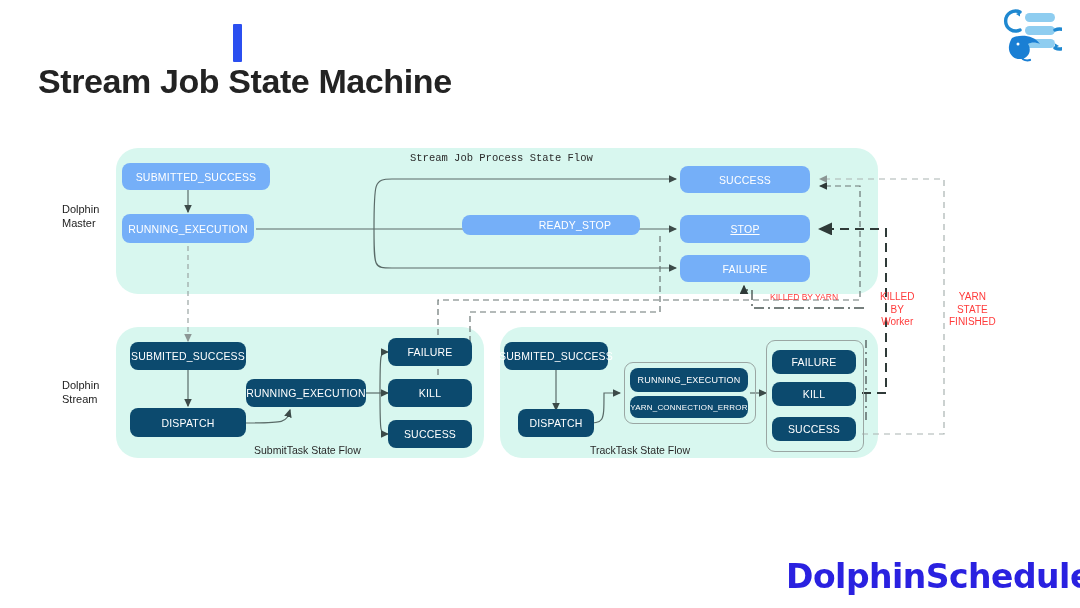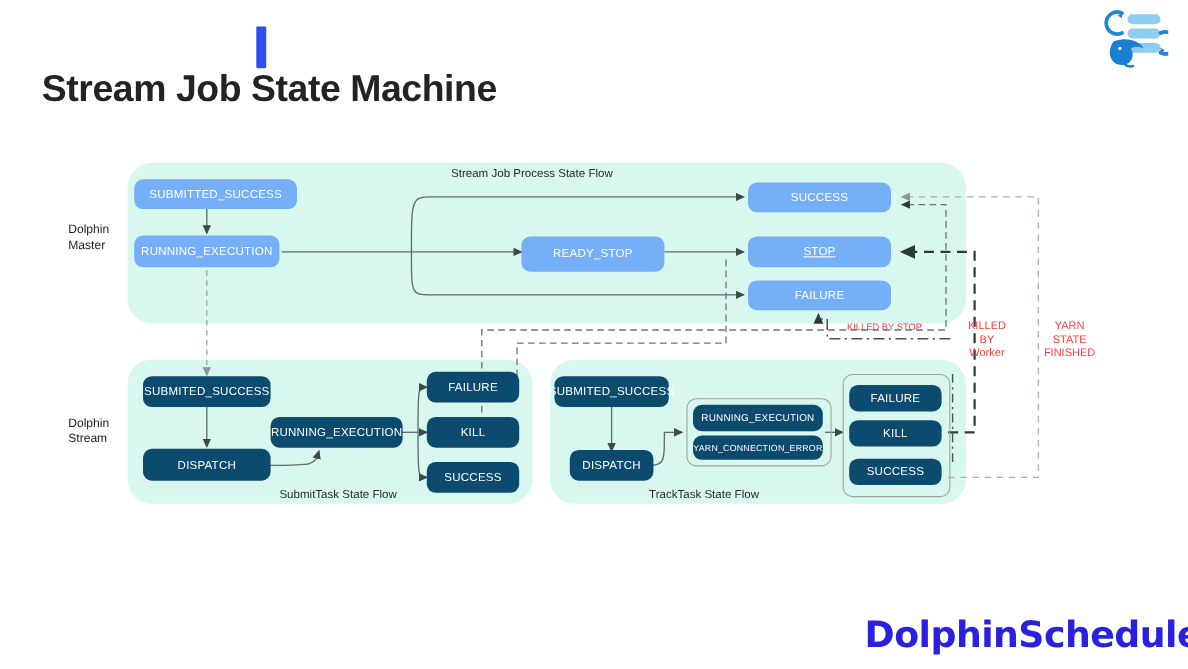--- a/index.html
+++ b/index.html
@@ -76,21 +76,21 @@
   <div class="role-label" style="left:62px;top:379px;">
     <div>Dolphin</div>
     <div>Stream</div>
   </div>
   <div class="role-label" style="left:500px;top:376px;">
     <div>Dolphin</div>
     <div>Master</div>
   </div>
 
   <div class="panel" style="left:116px;top:148px;width:762px;height:146px;"></div>
-  <div class="panel-title" style="left:410px;top:152px;">Stream Job Process State Flow</div>
+  <div class="panel-title" style="left:410px;top:152px;font-family:Liberation Mono, monospace;">Stream Job Process State Flow</div>
 
   <div class="panel" style="left:116px;top:327px;width:368px;height:131px;"></div>
   <div class="panel-title" style="left:254px;top:444px;">SubmitTask State Flow</div>
 
   <div class="panel" style="left:500px;top:327px;width:378px;height:131px;"></div>
   <div class="panel-title" style="left:590px;top:444px;">TrackTask State Flow</div>
 
   <svg class="wires">
     <defs>
       <marker id="ah" markerWidth="7" markerHeight="7" refX="6" refY="3.2" orient="auto">
@@ -153,41 +153,41 @@
     <g fill="none" stroke="#4a5553" stroke-width="1.3" stroke-dasharray="8,4,2,4">
       <path d="M866,340 L866,420"></path>
     </g>
   </svg>
 
   <div class="group" style="left:624px;top:362px;width:130px;height:60px;"></div>
   <div class="group" style="left:766px;top:340px;width:96px;height:110px;"></div>
 
   <div class="node blue" style="left:122px;top:163px;width:148px;height:27px;">SUBMITTED_SUCCESS</div>
   <div class="node blue" style="left:122px;top:214px;width:132px;height:29px;">RUNNING_EXECUTION</div>
-  <div class="node blue" style="left:474px;top:215px;width:130px;height:32px;">READY_STOP</div>
+  <div class="node blue" style="left:462px;top:215px;width:130px;height:20px;padding-left:48px;">READY_STOP</div>
   <div class="node blue" style="left:680px;top:166px;width:130px;height:27px;">SUCCESS</div>
   <div class="node blue" style="left:680px;top:215px;width:130px;height:28px;text-decoration:underline;">STOP</div>
   <div class="node blue" style="left:680px;top:255px;width:130px;height:27px;">FAILURE</div>
 
   <div class="node green" style="left:130px;top:342px;width:116px;height:28px;">SUBMITED_SUCCESS</div>
   <div class="node green" style="left:130px;top:408px;width:116px;height:29px;">DISPATCH</div>
   <div class="node green" style="left:246px;top:379px;width:120px;height:28px;">RUNNING_EXECUTION</div>
   <div class="node green" style="left:388px;top:338px;width:84px;height:28px;">FAILURE</div>
   <div class="node green" style="left:388px;top:379px;width:84px;height:28px;">KILL</div>
   <div class="node green" style="left:388px;top:420px;width:84px;height:28px;">SUCCESS</div>
 
   <div class="node green" style="left:504px;top:342px;width:104px;height:28px;">SUBMITED_SUCCESS</div>
   <div class="node green" style="left:518px;top:409px;width:76px;height:28px;">DISPATCH</div>
   <div class="node green" style="left:630px;top:368px;width:118px;height:24px;font-size:9px;">RUNNING_EXECUTION</div>
   <div class="node green" style="left:630px;top:396px;width:118px;height:22px;font-size:8px;">YARN_CONNECTION_ERROR</div>
   <div class="node green" style="left:772px;top:350px;width:84px;height:24px;">FAILURE</div>
   <div class="node green" style="left:772px;top:382px;width:84px;height:24px;">KILL</div>
   <div class="node green" style="left:772px;top:417px;width:84px;height:24px;">SUCCESS</div>
 
-  <div class="red-note inline" style="left:770px;top:292px;">KILLED BY STOP</div>
+  <div class="red-note inline" style="left:770px;top:292px;">KILLED BY YARN</div>
 
   <div class="red-note" style="left:880px;top:291px;">
     <div>KILLED</div>
     <div>BY</div>
     <div>Worker</div>
   </div>
 
   <div class="red-note" style="left:949px;top:291px;">
     <div>YARN</div>
     <div>STATE</div>

